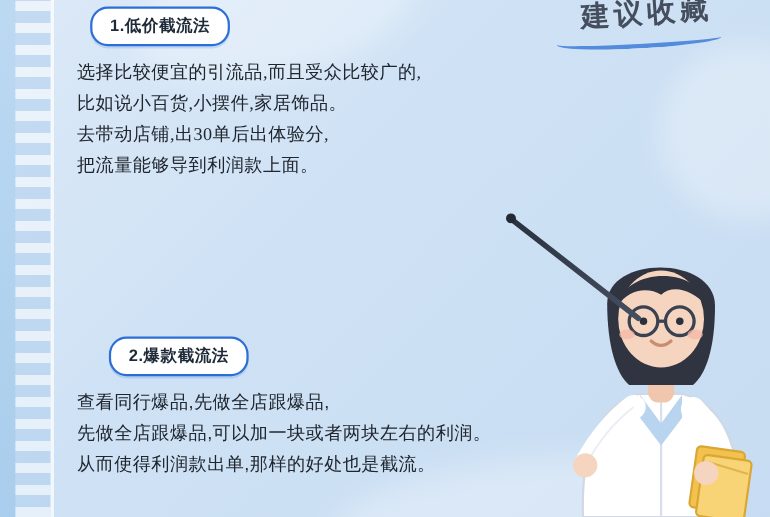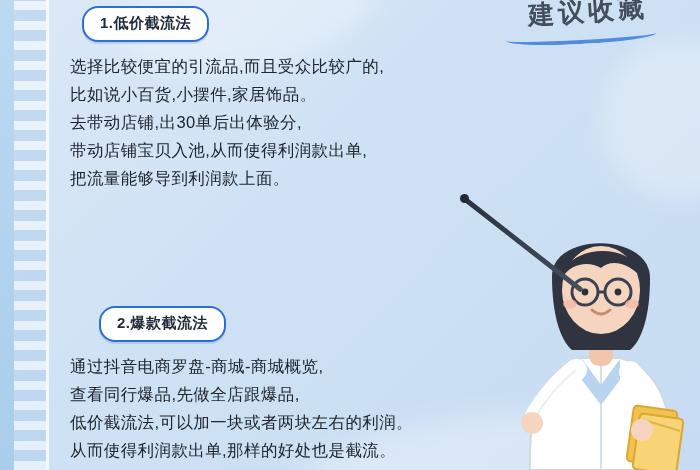--- a/index.html
+++ b/index.html
@@ -104,21 +104,21 @@
 
   .body-lines {
     position: absolute;
     left: 14px;
     color: #20262e;
     font-size: 16.5px;
     line-height: 28px;
     letter-spacing: 0.4px;
     white-space: nowrap;
   }
-  .body-one { top: 52px; }
+  .body-one { top: 52px; font-family: Liberation Serif, serif; }
   .body-two { top: 352px; }
   .body-lines .line { display: block; }
 
   
   .stamp {
     position: absolute;
     right: 52px;
     top: -6px;
     font-size: 26px;
     font-weight: bold;
@@ -189,32 +189,30 @@
   <div class="content">
 
     <div class="section-one">
       <span class="section-tag">1.低价截流法</span>
     </div>
 
     <div class="body-lines body-one">
       <span class="line">选择比较便宜的引流品,而且受众比较广的,</span>
       <span class="line">比如说小百货,小摆件,家居饰品。</span>
       <span class="line">去带动店铺,出30单后出体验分,</span>
-      <span class="line">带动店铺宝贝入池,从而使得利润款出单,</span>
       <span class="line">把流量能够导到利润款上面。</span>
     </div>
 
     <div class="section-two">
       <span class="section-tag">2.爆款截流法</span>
     </div>
 
     <div class="body-lines body-two">
-      <span class="line">通过抖音电商罗盘-商城-商城概览,</span>
       <span class="line">查看同行爆品,先做全店跟爆品,</span>
-      <span class="line">低价截流法,可以加一块或者两块左右的利润。</span>
+      <span class="line">先做全店跟爆品,可以加一块或者两块左右的利润。</span>
       <span class="line">从而使得利润款出单,那样的好处也是截流。</span>
     </div>
 
   </div>
 
   <div class="teacher">
     <div class="pointer-stick"></div>
     <div class="pointer-tip"></div>
 
     <svg width="230" height="290" viewBox="0 0 230 290">

